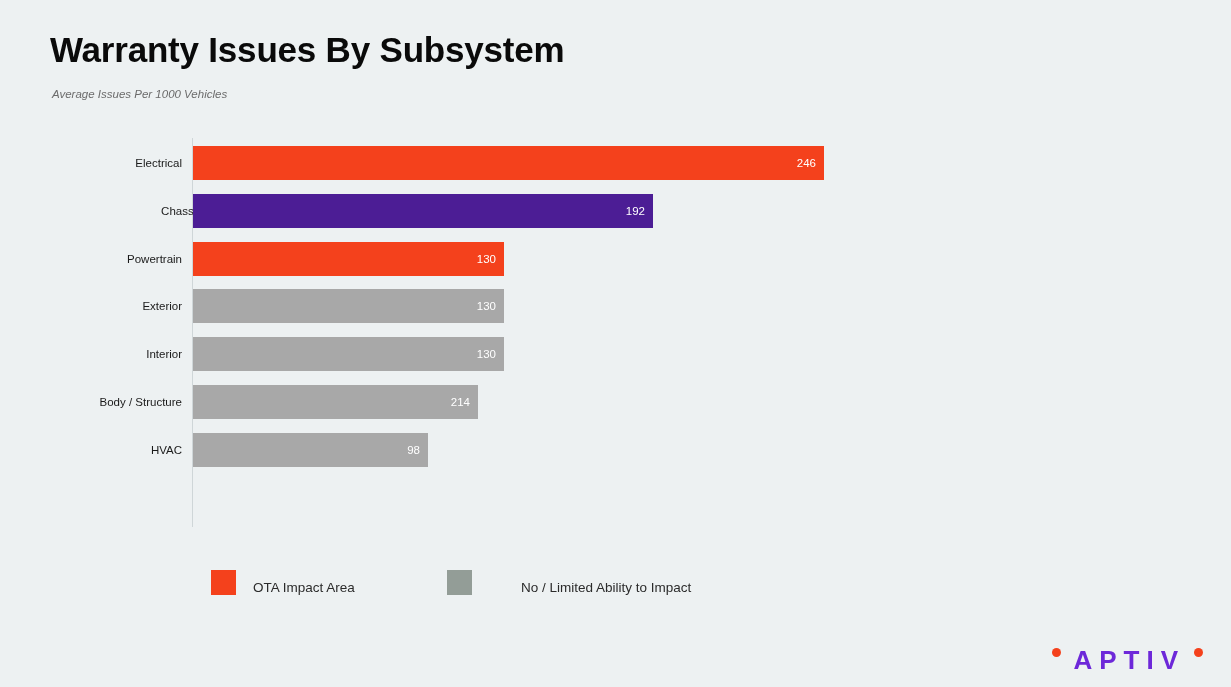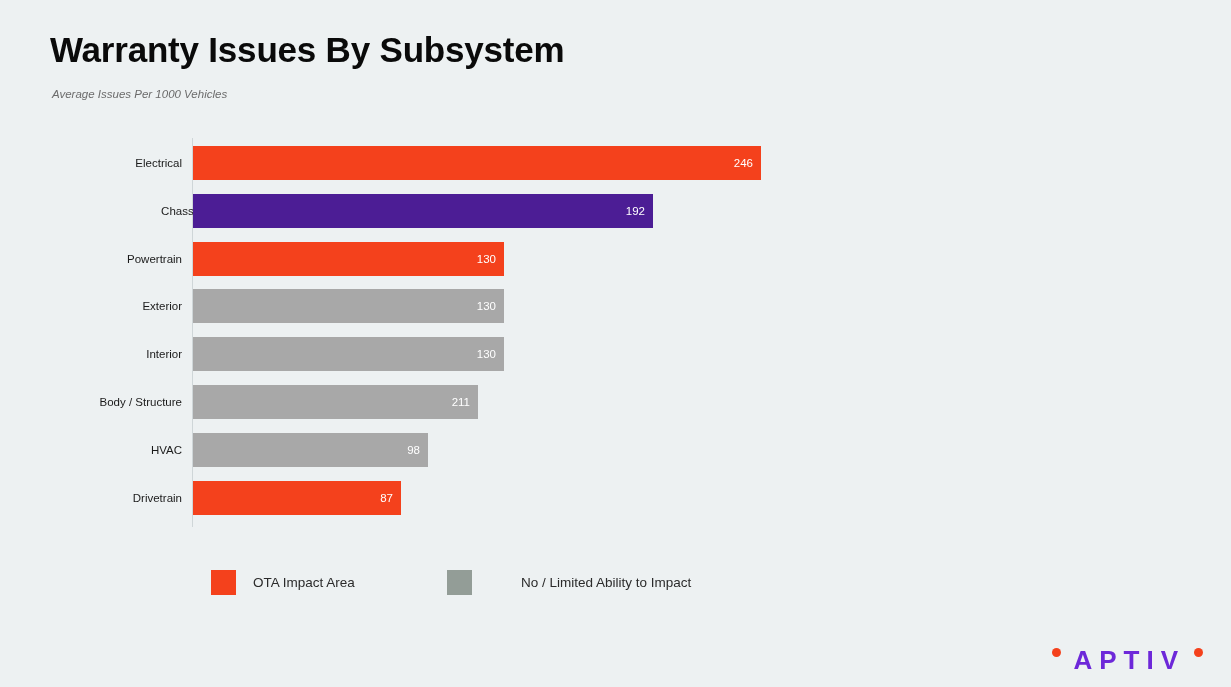--- a/index.html
+++ b/index.html
@@ -96,21 +96,21 @@
     position: absolute;
     left: 211px;
     top: 569px;
     height: 26px;
   }
   .legend-item {
     position: absolute;
     top: 0;
     height: 26px;
     display: flex;
-    align-items: center;
+    align-items: flex-end;
   }
   .legend-swatch {
     width: 25px;
     height: 25px;
     display: block;
     flex: none;
   }
   .legend-label {
     margin-left: 17px;
     font-size: 13.5px;
@@ -150,21 +150,21 @@
 <div id="chart-title">Warranty Issues By Subsystem</div>
 
 <div id="chart-subtitle">Average Issues Per 1000 Vehicles</div>
 
 <div id="plot-area">
   <div id="y-axis-line"></div>
 
 <div class="bar-row" style="top: 146px; width: 1231px;">
       <div class="bar-label">Electrical</div>
       <div class="bar-track">
-        <div class="bar-rect" style="width: 568px; background: rgb(244, 65, 28);">
+        <div class="bar-rect" style="width: 631px; background: rgb(244, 65, 28);">
           <span class="bar-value">246</span>
         </div>
       </div>
     </div>
     <div class="bar-row" style="top: 193.8px; width: 1231px; padding-left: 20px;">
       <div class="bar-label">Chassis</div>
       <div class="bar-track">
         <div class="bar-rect" style="width: 460px; background: #4c1d95;">
           <span class="bar-value">192</span>
         </div>
@@ -191,37 +191,29 @@
       <div class="bar-track">
         <div class="bar-rect" style="width: 311px; background: rgb(168, 168, 168);">
           <span class="bar-value">130</span>
         </div>
       </div>
     </div>
     <div class="bar-row" style="top: 385px; width: 1231px;">
       <div class="bar-label">Body / Structure</div>
       <div class="bar-track">
         <div class="bar-rect" style="width: 285px; background: rgb(168, 168, 168);">
-          <span class="bar-value">211</span>
+          <span class="bar-value">214</span>
         </div>
       </div>
     </div>
     <div class="bar-row" style="top: 432.8px; width: 1231px;">
       <div class="bar-label">HVAC</div>
       <div class="bar-track">
         <div class="bar-rect" style="width: 235px; background: rgb(168, 168, 168);">
           <span class="bar-value">98</span>
-        </div>
-      </div>
-    </div>
-    <div class="bar-row" style="top: 480.6px; width: 1231px;">
-      <div class="bar-label">Drivetrain</div>
-      <div class="bar-track">
-        <div class="bar-rect" style="width: 208px; background: rgb(244, 65, 28);">
-          <span class="bar-value">87</span>
         </div>
       </div>
     </div>
   </div>
 
 <div id="legend">
 
 <div class="legend-item" style="left: 0px;">
       <span class="legend-swatch" style="background: rgb(244, 65, 28);"></span>
       <span class="legend-label">OTA Impact Area</span>

